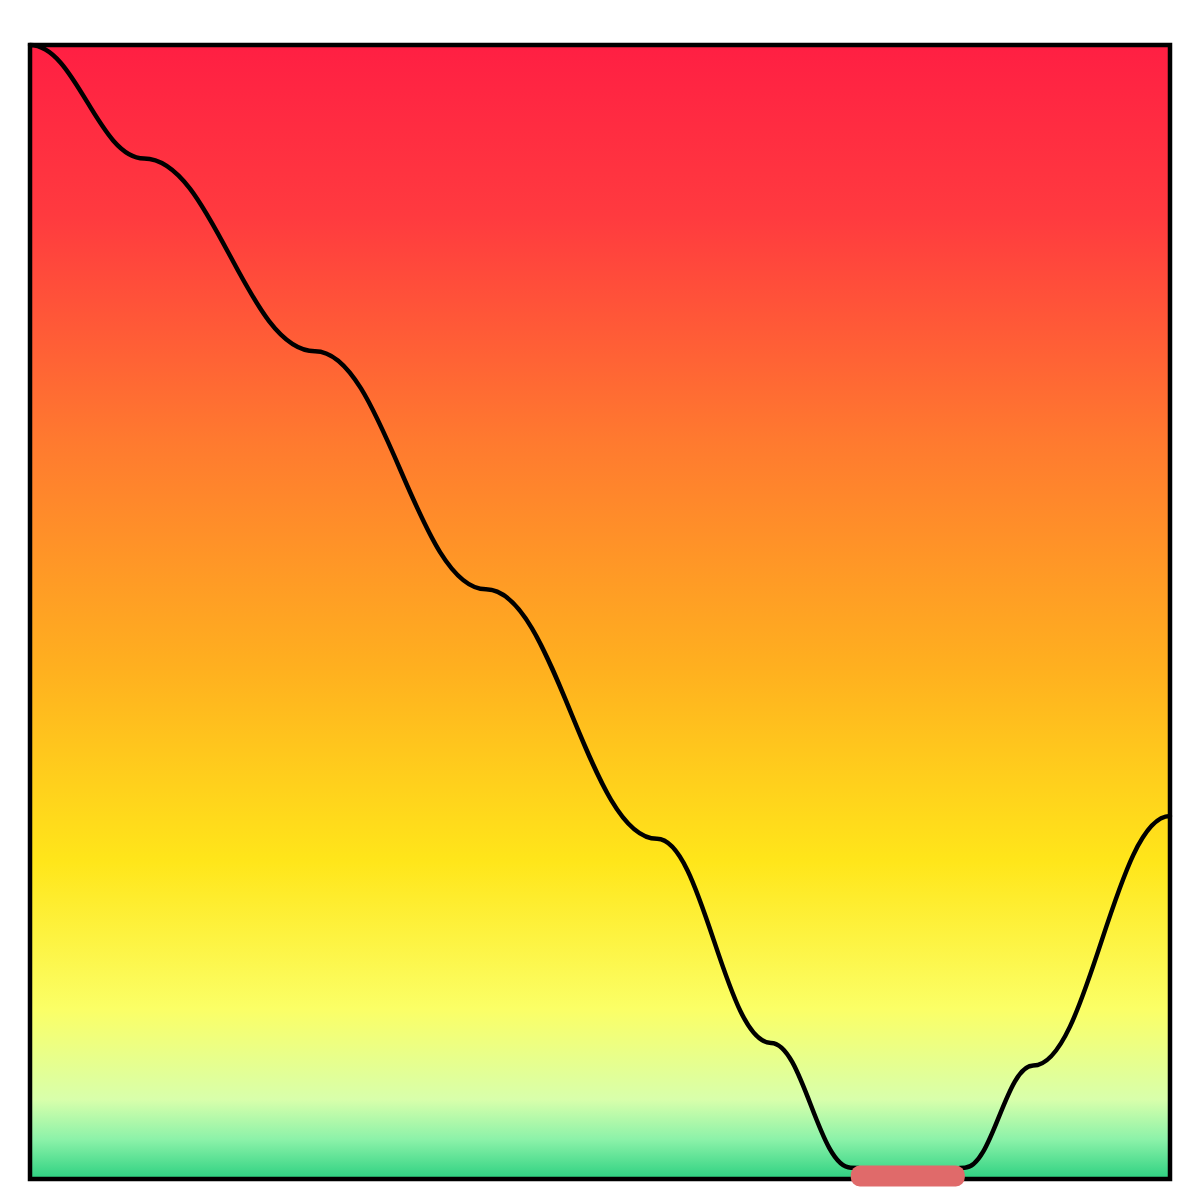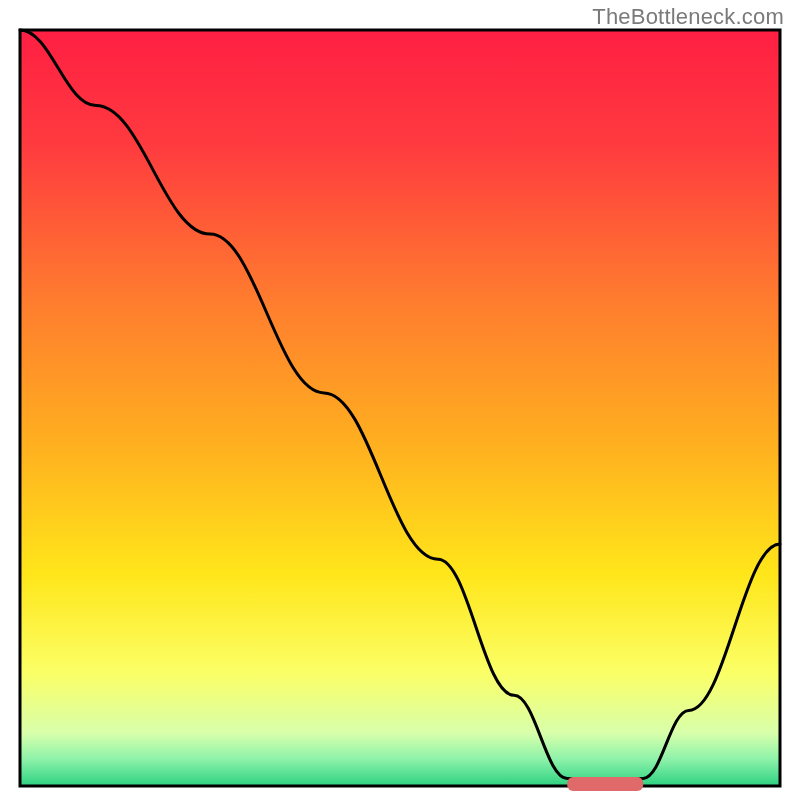--- a/index.html
+++ b/index.html
@@ -49,14 +49,13 @@
 
     <rect id="plot-bg" x="20" y="30" width="760" height="756" fill="url(#bg-grad)"></rect>
 
     <rect id="plot-frame" x="20" y="30" width="760" height="756" fill="none" stroke="#000" stroke-width="3"></rect>
 
     <path id="curve" fill="none" stroke="#000" stroke-width="3" stroke-linecap="round" d="M 20 30 C 50.400000000000006 30, 65.6 105.59999999999998, 96 105.59999999999998 C 141.6 105.59999999999998, 164.39999999999998 234.12, 210 234.12 C 255.6 234.12, 278.4 392.88, 324 392.88 C 369.6 392.88, 392.40000000000003 559.1999999999999, 438.00000000000006 559.1999999999999 C 468.40000000000003 559.1999999999999, 483.6 695.28, 514 695.28 C 535.28 695.28, 545.92 778.4399999999999, 567.1999999999999 778.4399999999999 C 585.4399999999999 778.4399999999999, 594.5600000000001 786, 612.8000000000001 786 C 624.96 786, 631.04 778.4399999999999, 643.1999999999999 778.4399999999999 C 661.4399999999999 778.4399999999999, 670.56 710.4, 688.8 710.4 C 725.28 710.4, 743.52 544.0799999999999, 780 544.0799999999999"></path>
 
     <rect id="marker" rx="6" ry="6" height="14" fill="#e06a6a" x="567.1999999999999" width="76" y="777"></rect>
   </svg>
 
-  <div class="watermark">TheBottleneck.com</div>
 </div>
 
 </body></html>

